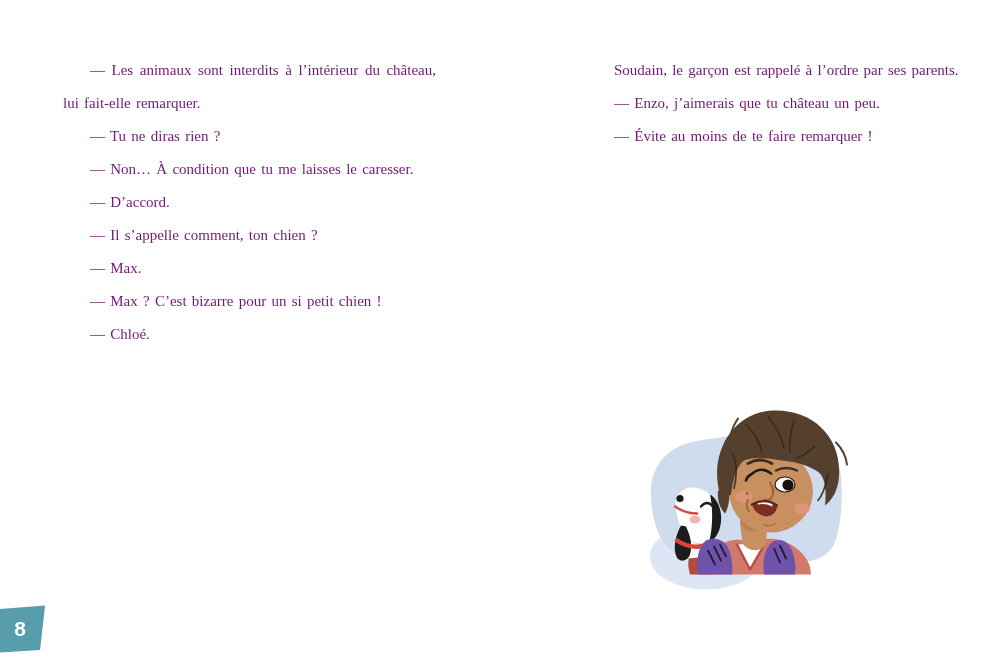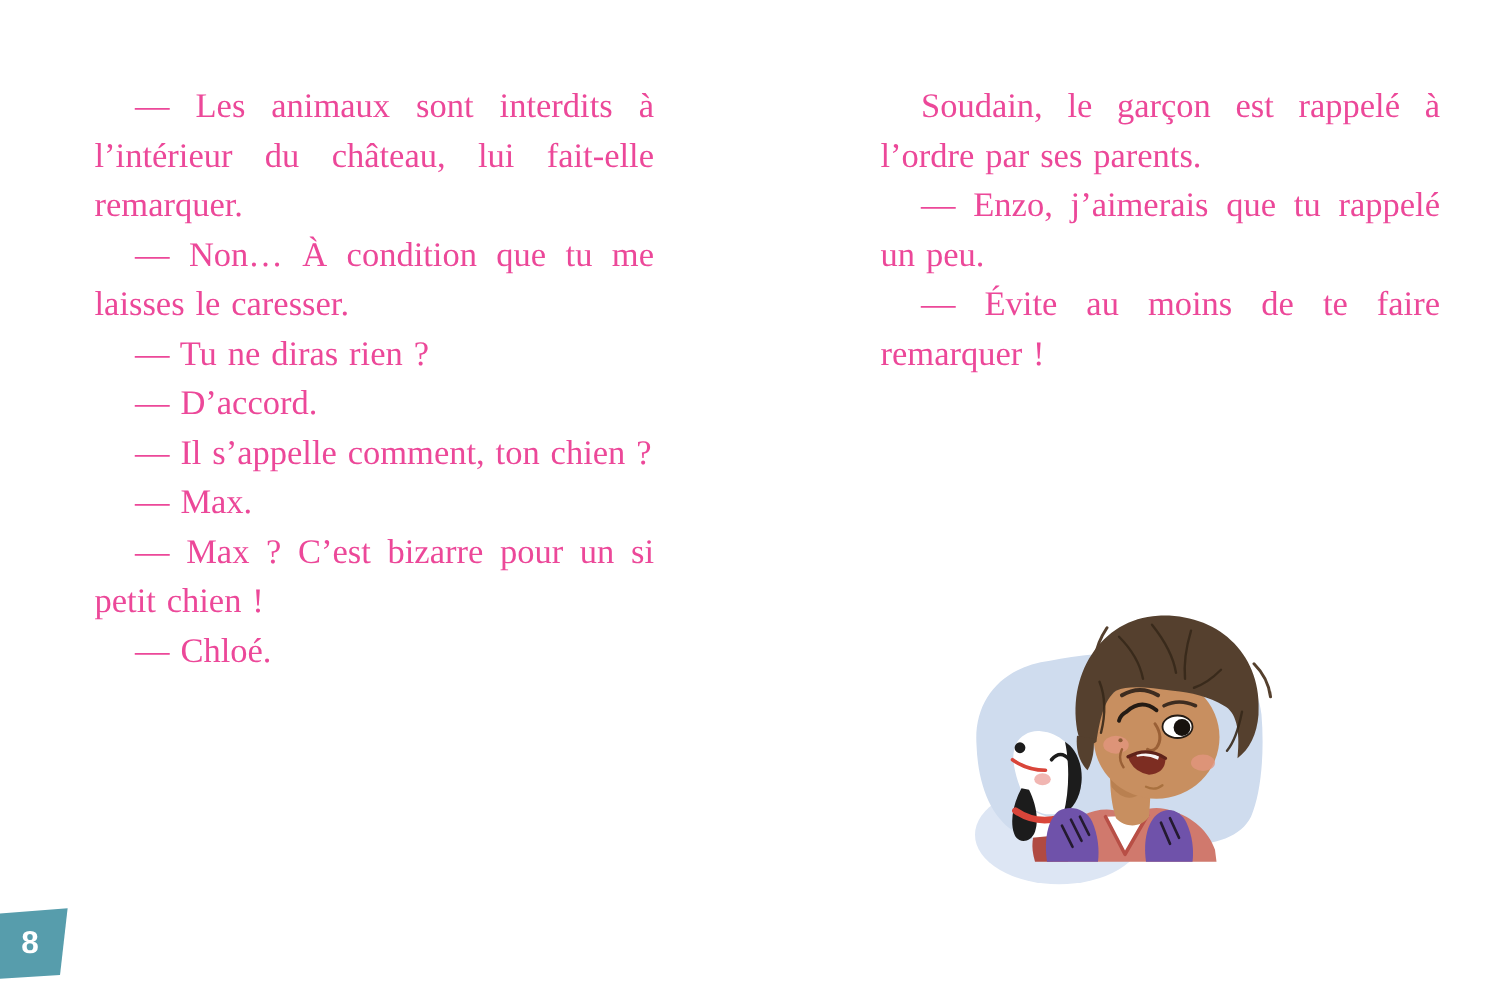--- a/index.html
+++ b/index.html
@@ -2,21 +2,21 @@
 <html><head>
 <meta charset="utf-8">
 <style>
   html,body{margin:0;padding:0;background:#ffffff;}
   #book-page{
     position:relative;width:1000px;height:663px;background:#ffffff;
     overflow:hidden;font-family:"Liberation Serif","DejaVu Serif",serif;
   }
   .text-column{
     position:absolute;top:54px;width:373px;
-    font-size:23px;line-height:33px;color:#ec4899;
+    font-size:15px;line-height:33px;color:#701a75;
     text-align:justify;word-spacing:1.5px;
   }
   .col-left{left:63px;}
   .col-right{left:587px;}
   .text-column p{margin:0;text-indent:27px;}
   #illustration{
     position:absolute;left:618px;top:392px;width:360px;height:245px;
   }
   #illustration svg{display:block;width:100%;height:100%;}
   #page-number-badge{
@@ -28,32 +28,32 @@
     font-weight:bold;font-size:21px;color:#ffffff;
   }
 </style>
 </head>
 <body>
 
 <div id="book-page">
 
   <div class="text-column col-left">
     <p>— Les animaux sont interdits à l’intérieur du château, lui fait-elle remarquer.</p>
+    <p>— Tu ne diras rien ?</p>
     <p>— Non… À condition que tu me laisses le caresser.</p>
-    <p>— Tu ne diras rien ?</p>
     <p>— D’accord.</p>
     <p>— Il s’appelle comment, ton chien ?</p>
     <p>— Max.</p>
     <p>— Max ? C’est bizarre pour un si petit chien !</p>
     <p>— Chloé.</p>
   </div>
 
   <div class="text-column col-right">
     <p>Soudain, le garçon est rappelé à l’ordre par ses parents.</p>
-    <p>— Enzo, j’aimerais que tu rappelé un peu.</p>
+    <p>— Enzo, j’aimerais que tu château un peu.</p>
     <p>— Évite au moins de te faire remarquer !</p>
   </div>
 
   <div id="illustration" role="img" aria-label="Garçon brun qui fait un clin d’œil, un petit chien blanc et noir sur l’épaule">
     <svg viewBox="0 0 360 240" xmlns="http://www.w3.org/2000/svg">
 
       <ellipse cx="88" cy="162" rx="56" ry="33" fill="#dde6f4"></ellipse>
 
       <path d="M 33 102 C 31 72 50 50 82 46 C 112 40 152 38 182 43 C 206 46 221 60 223 82 C 225 106 223 134 216 150 C 209 164 190 170 164 169 C 134 172 94 172 67 164 C 45 157 34 132 33 102 Z" fill="#cfdcee"></path>
 

